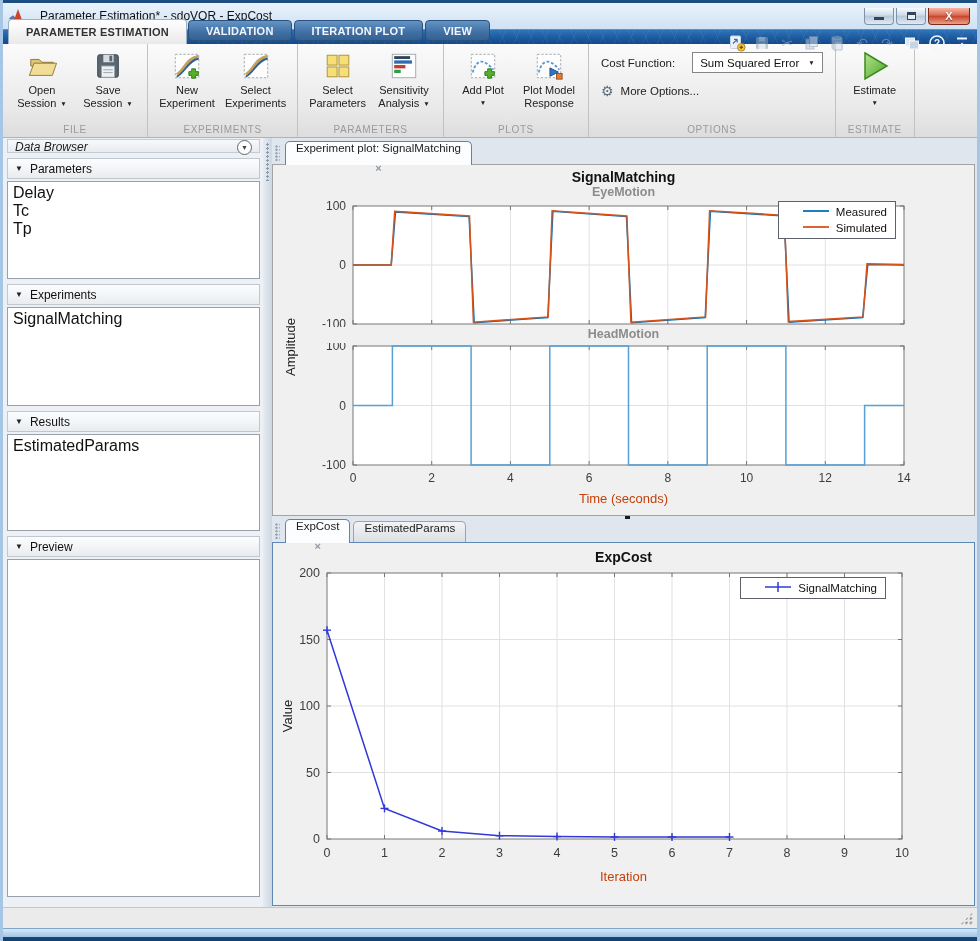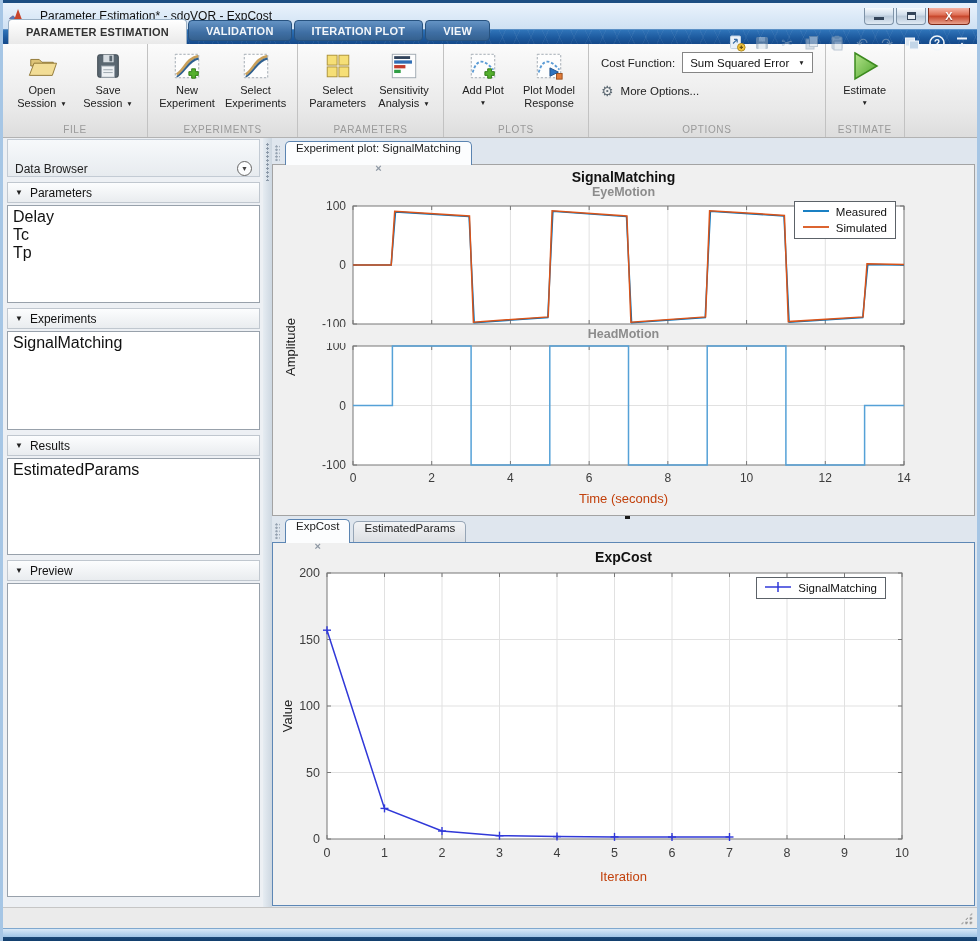--- a/index.html
+++ b/index.html
@@ -44,30 +44,30 @@
   .rgroup-label { height:16px; font-size:10px; color:#9a9a9a; text-align:center; display:flex; align-items:center; justify-content:center; letter-spacing:.6px; }
   .rbtn { display:flex; flex-direction:column; align-items:center; min-width:62px; padding:1px 3px; cursor:default; }
   .rbtn-icon { height:34px; display:flex; align-items:center; justify-content:center; margin-bottom:1px; }
   .rbtn-label { text-align:center; font-size:11px; color:#222; }
   .lbl-line { display:flex; align-items:center; justify-content:center; gap:4px; height:13px; line-height:13px; }
   .caret { font-size:6.5px; color:#222; }
   .caret.below { margin-top:2px; }
   .rgroup-content.options { flex-direction:column; align-items:flex-start; padding:8px 12px 0 12px; gap:0; }
   .opt-row { display:flex; align-items:center; gap:7px; font-size:11.5px; color:#222; }
   .opt-row.more { margin-top:11px; }
-  .costfn-select { display:flex; align-items:center; gap:9px; background:#fff; border:1px solid #858585; height:21px; padding:0 7px; font-size:11.5px; color:#111; }
+  .costfn-select { display:flex; align-items:center; gap:9px; background:#fff; border:1px solid #858585; height:21px; padding:0 7px; font-size:11.5px; color:#111;margin-left:10px; }
   .gear { font-size:14px; color:#5f6b74; line-height:1; }
 
   
   .main { flex:1; display:flex; min-height:0; background:#dfe6ee; }
 
   
   .browser { width:260px; background:#edf0f4; display:flex; flex-direction:column; padding:1px 3px 10px 4px; }
-  .browser-title { height:38px; flex:none; display:flex; align-items:flex-end; padding:0 7px; font-size:12px; color:#222;
-    background:linear-gradient(#f7f9fb,#e7ebef); border:1px solid #c3cbd4; }
+  .browser-title { height:14px; flex:none; display:flex; align-items:flex-start; padding:0 7px; font-size:12px; color:#222;
+    background:linear-gradient(#f7f9fb,#e7ebef); border:1px solid #c3cbd4;font-style:italic; }
   .circle-caret { margin-left:auto; width:15px; height:15px; border:1px solid #666; border-radius:50%; display:flex; align-items:center; justify-content:center; font-size:7px; color:#444; background:#fcfdfe; }
   .sec-header { height:21px; flex:none; display:flex; align-items:center; gap:7px; padding:0 7px; margin-top:5px;
     background:linear-gradient(#fcfdfe,#e9ecef); border:1px solid #c0c7cf; font-size:12px; color:#111; }
   .sec-header .tri { font-size:8px; color:#222; }
   .sec-list { background:#fff; border:1px solid #98a1ab; margin-top:2px; font-size:16px; color:#111; padding:2px 0; overflow:hidden; }
   .sec-list .item { height:18px; line-height:18px; padding:0 5px; }
   .list-parameters { height:98px; flex:none; }
   .list-experiments { height:99px; flex:none; }
   .list-results { height:97px; flex:none; }
   .list-preview { flex:1; }
@@ -98,21 +98,21 @@
   .bottom-title { height:24px; padding-top:6px; }
   #eye-chart { width:100%; height:126px; display:block; }
   #head-chart { width:100%; height:148px; display:block; }
   #cost-chart { width:100%; height:302px; display:block; }
   svg text { font-family:"Liberation Sans", sans-serif; }
   .xlabel { text-align:center; font-size:13px; color:#c2410c; height:18px; }
   .ylabel { position:absolute; font-size:13px; color:#222; transform:translate(-50%,-50%) rotate(-90deg); white-space:nowrap; }
   .ylabel.amplitude { left:17px; top:182px; }
   .ylabel.value { left:14px; top:173px; }
 
-  .legend { position:absolute; background:#fff; border:1px solid #5c6268; padding:2px 8px 2px 6px; display:flex; flex-direction:column; font-size:11.5px; color:#111; z-index:4; }
+  .legend { position:absolute; background:#fff; border:1px solid #5c6268; padding:2px 8px 2px 22px; display:flex; flex-direction:column; font-size:11.5px; color:#111; z-index:4; }
   .legend-row { display:flex; align-items:center; gap:5px; height:16px; }
   #eye-legend { top:36px; right:78px; }
   #cost-legend { top:34px; right:88px; }
 
   
   .statusbar { height:21px; flex:none; background:#ebebeb; border-top:1px solid #c6c6c6; position:relative; }
   .grip { position:absolute; right:4px; bottom:3px; width:13px; height:13px;
     background-image:radial-gradient(circle at 2px 2px,#9b9b9b 1.2px,transparent 1.5px); background-size:4.4px 4.4px;
     clip-path:polygon(100% 0,100% 100%,0 100%); }
   .bottom-band { height:13px; flex:none; background:linear-gradient(#d8e8f7,#a9cbe9 55%, #9dc2e4 70%, #1a4775 70%, #123f6e); border-top:1px solid #7fa8cf; }

